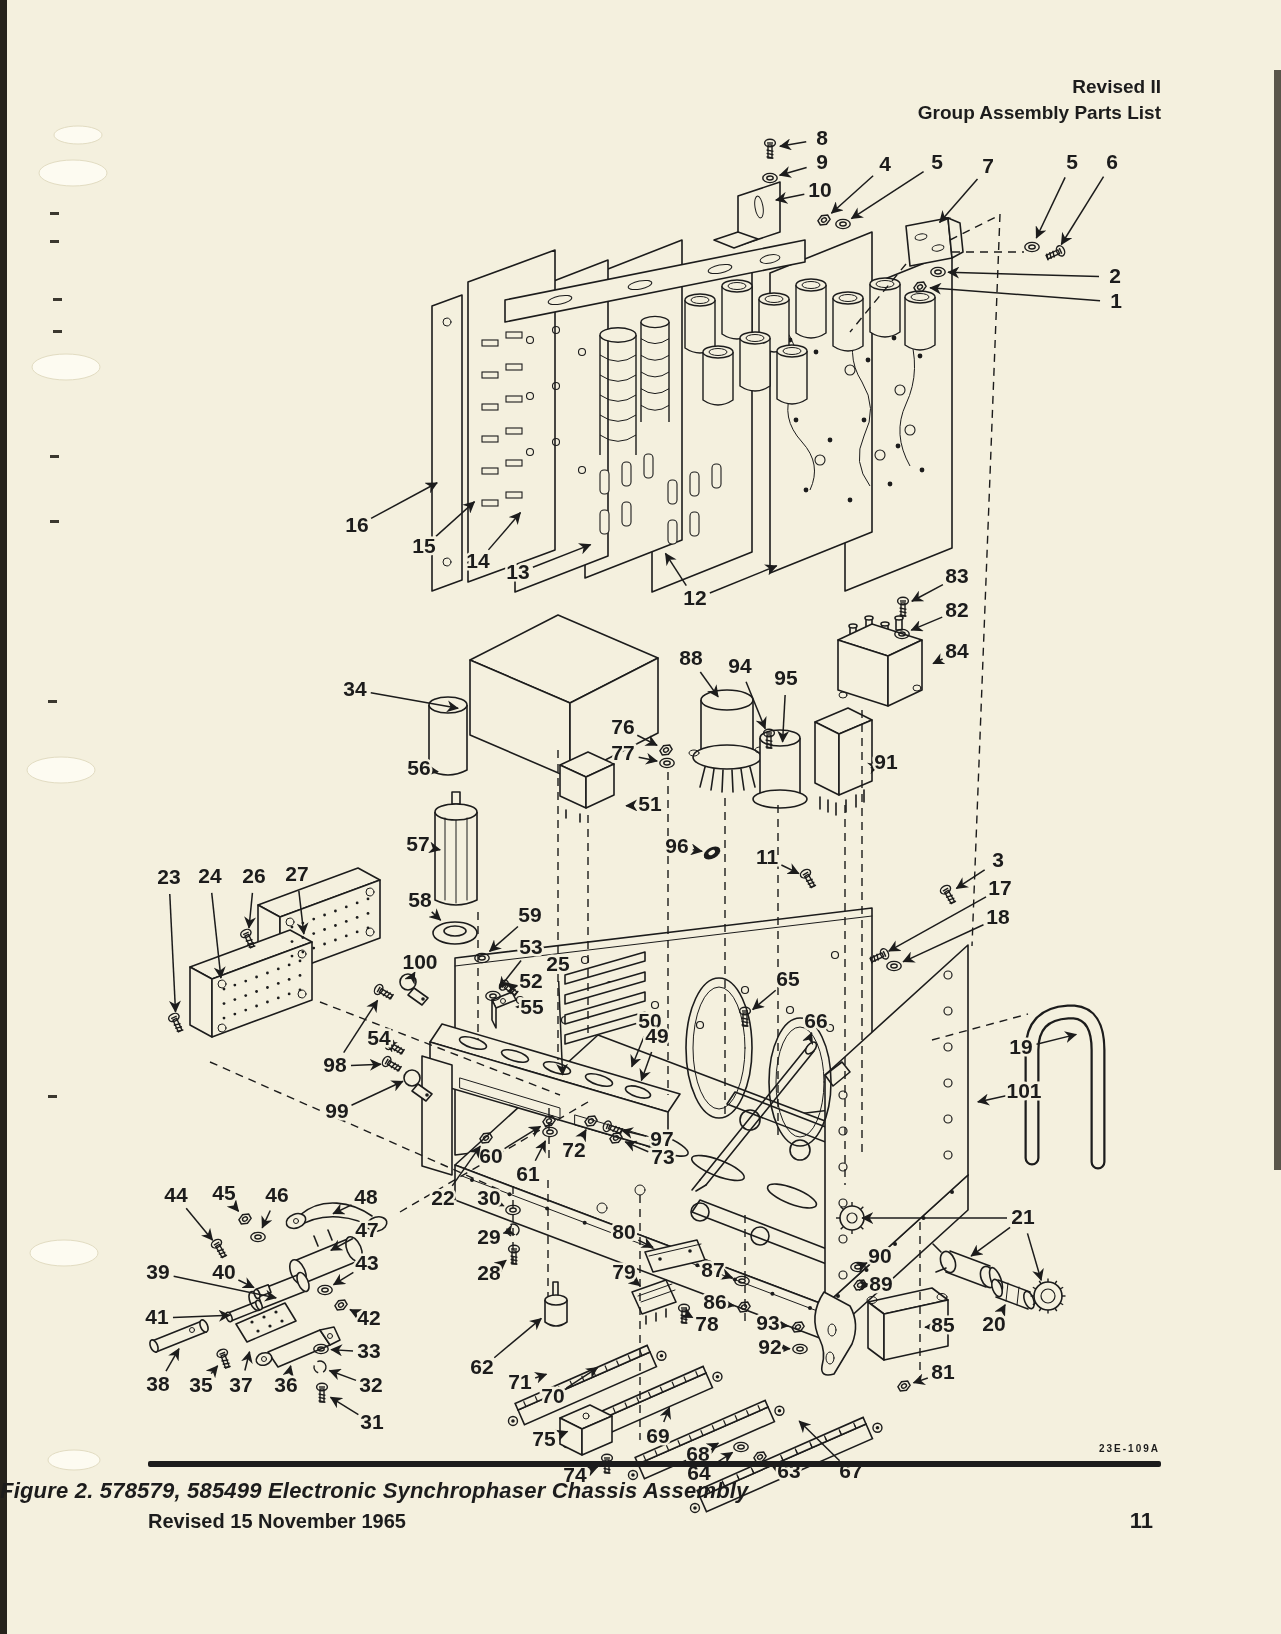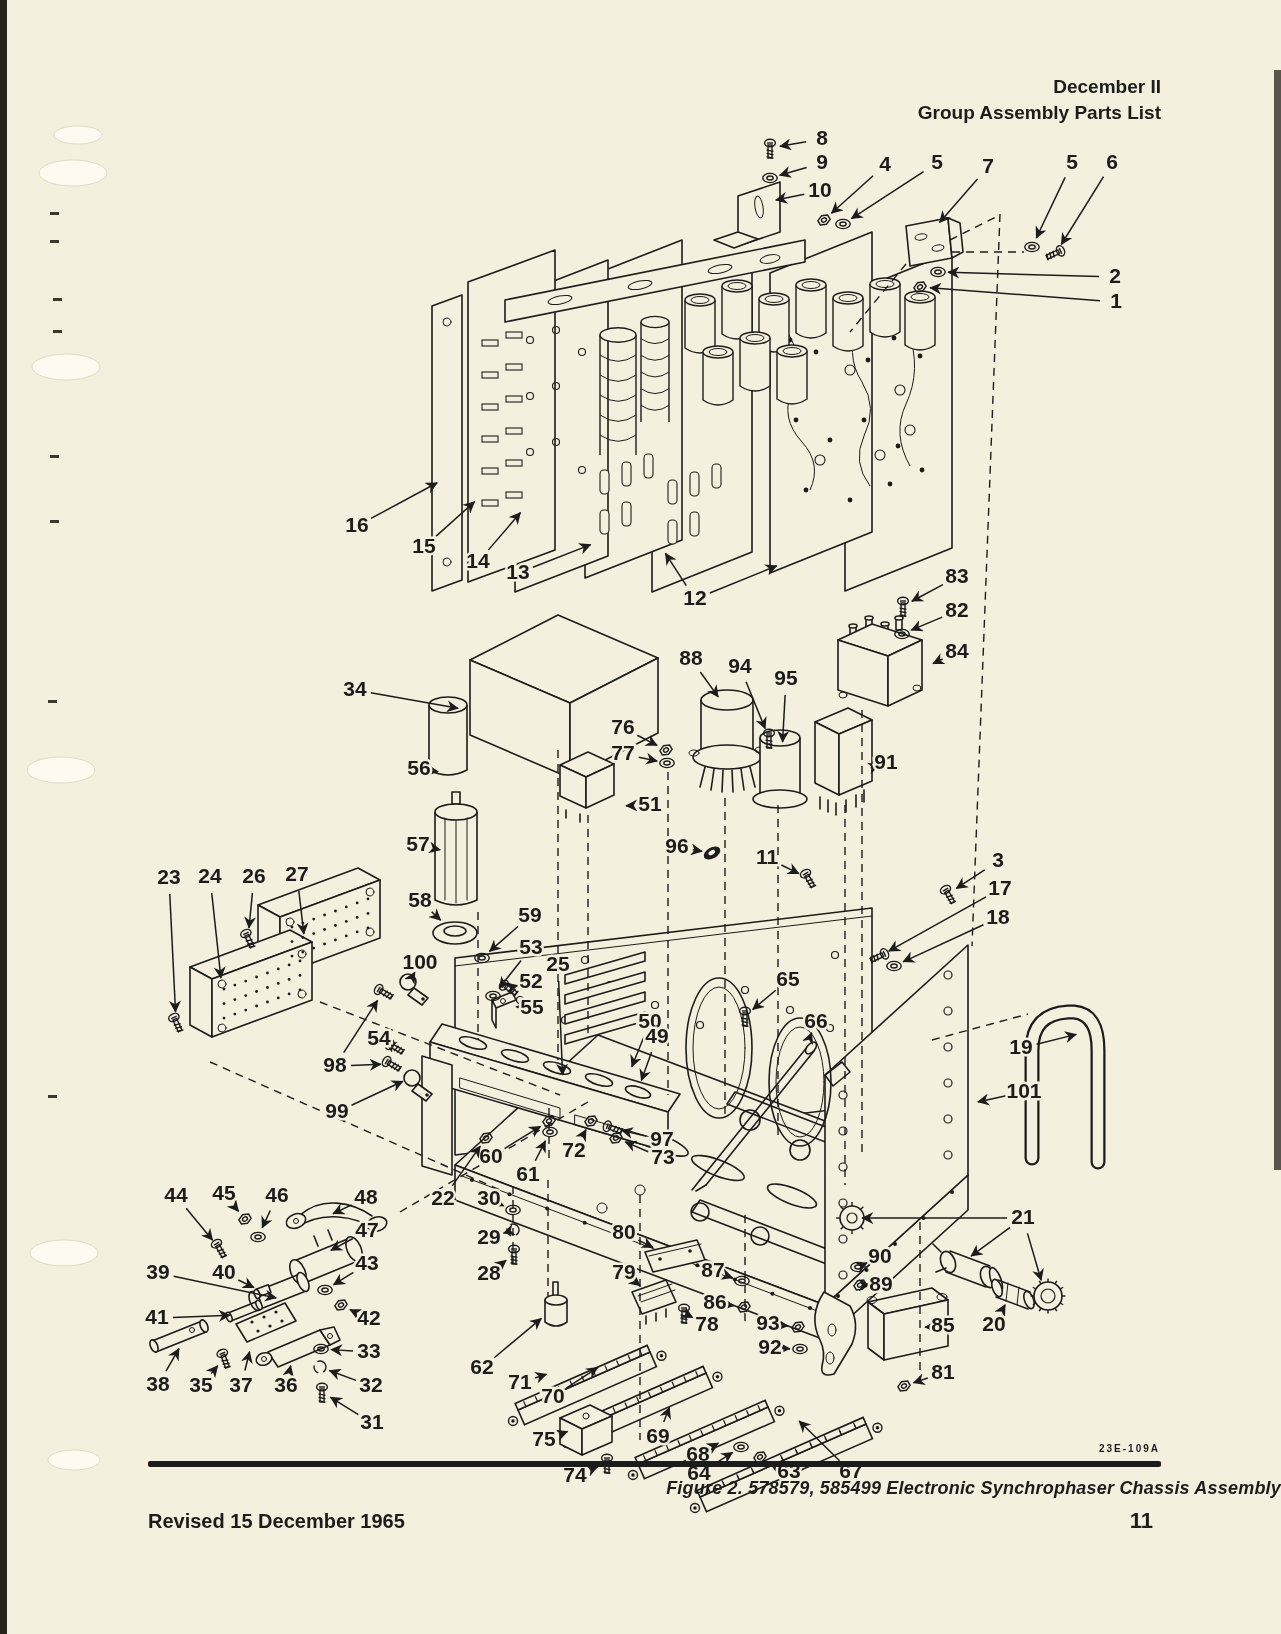--- a/index.html
+++ b/index.html
@@ -4,21 +4,21 @@
 <style>
   html,body{margin:0;padding:0;background:#888;}
   .page{position:relative;width:1281px;height:1634px;margin:0 auto;
         background:#f4f0de;overflow:hidden;
         font-family:"Liberation Sans", sans-serif;color:#1c1c1c;}
   .abs{position:absolute;}
   .hdr-center{left:0;right:0;top:86px;text-align:center;font-size:21px;font-weight:bold;letter-spacing:1px;}
   .hdr-right{right:120px;top:74px;text-align:right;font-weight:bold;font-size:19px;line-height:26px;}
   .fig-code{right:121px;top:1443px;font-size:10px;font-weight:bold;letter-spacing:2px;}
   .rule{left:148px;top:1461px;width:1013px;height:6px;background:#1c1c1c;border-radius:2px;}
-  .caption{left:0;right:0;top:1478px;text-align:right;font-size:18px;font-weight:bold;font-style:italic;letter-spacing:.2px;}
+  .caption{left:0;right:0;top:1478px;text-align:left;font-size:22px;font-weight:bold;font-style:italic;letter-spacing:.2px;}
   .footer-left{left:148px;top:1510px;font-size:20px;font-weight:bold;}
   .page-num{right:128px;top:1508px;font-size:22px;font-weight:bold;}
   svg{position:absolute;left:0;top:0;}
   .ln{fill:none;stroke:#1c1c1c;stroke-width:1.6;stroke-linejoin:round;stroke-linecap:round;}
   .fp{fill:#f4f0de;stroke:#1c1c1c;stroke-width:1.6;stroke-linejoin:round;}
   .thin{stroke-width:1;}
   .dsh{fill:none;stroke:#1c1c1c;stroke-width:1.4;stroke-dasharray:8 6;}
   .dot{fill:#1c1c1c;stroke:none;}
   .co-label{font-family:"Liberation Sans",sans-serif;font-size:21px;font-weight:bold;
             fill:#1c1c1c;stroke:#f4f0de;stroke-width:5px;paint-order:stroke;
@@ -1223,21 +1223,21 @@
         <g transform="translate(904,1386) rotate(-30)">
           <polygon points="5.629165124598852,2.4374999999999996 3.9801020972288977e-16,4.875 -5.62916512459885,2.4375000000000018 -5.6291651245988525,-2.4374999999999987 -1.1940306291686693e-15,-4.875 5.629165124598849,-2.4375000000000018 " fill="none" stroke="#1c1c1c" stroke-width="1.4"></polygon>
           <ellipse cx="0" cy="0" rx="2.6" ry="2" fill="none" stroke="#1c1c1c" stroke-width="1.4"></ellipse>
         </g>
         <line x1="927.8210672311918" y1="1378.0596442562694" x2="913.4868329805051" y2="1382.8377223398315" class="leader" marker-end="url(#arw)"></line>
         <text x="943" y="1373" class="co-label">81</text>
       </g>
   </svg>
 
   <div class="abs hdr-right">
-    <div>December II</div>
+    <div>Revised II</div>
     <div>Group Assembly Parts List</div>
   </div>
   <div class="abs fig-code">23E-109A</div>
   <div class="abs rule"></div>
   <div class="abs caption">Figure 2. 578579, 585499 Electronic Synchrophaser Chassis Assembly</div>
-  <div class="abs footer-left">Revised 15 December 1965</div>
+  <div class="abs footer-left">Revised 15 November 1965</div>
   <div class="abs page-num">11</div>
 </div>
 
 </body></html>

